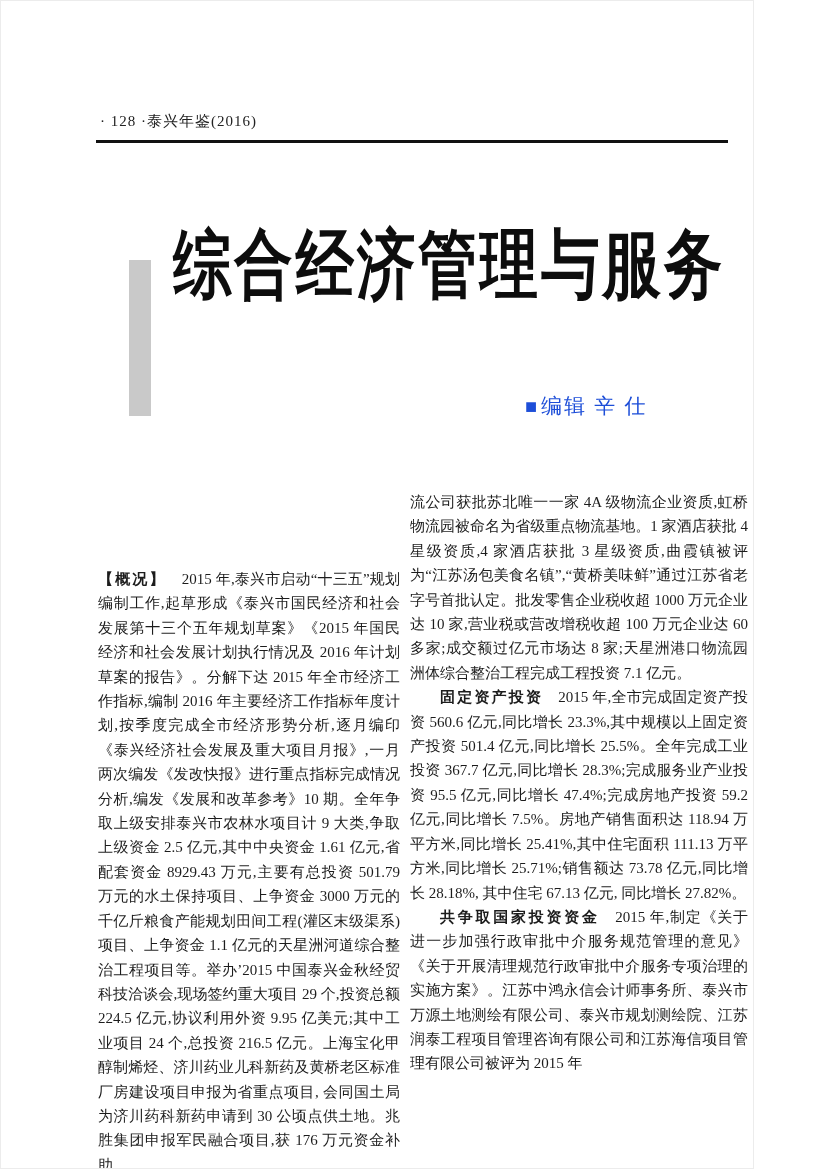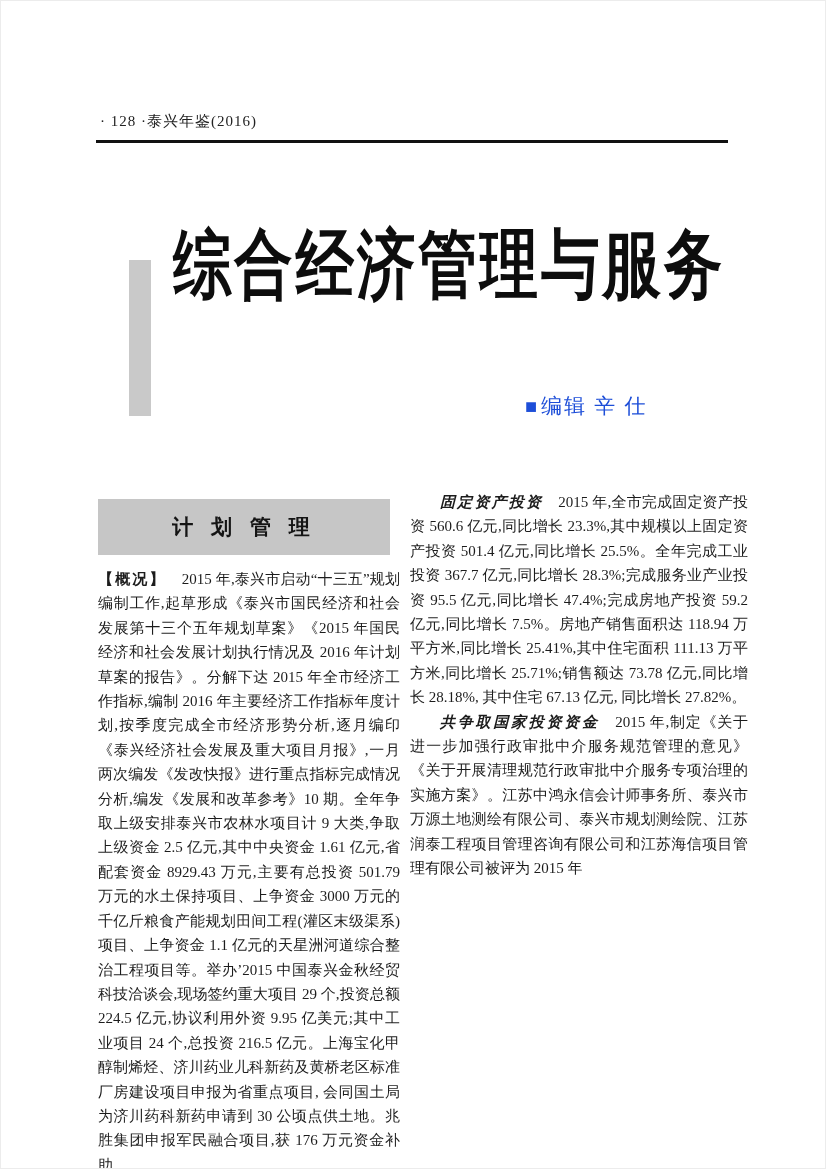--- a/index.html
+++ b/index.html
@@ -2,21 +2,21 @@
 <html><head>
 <meta charset="utf-8">
 <style>
   html, body {
     margin: 0;
     padding: 0;
     background: #ffffff;
   }
   .page {
     position: relative;
-    width: 826px;
+    width: 754px;
     height: 1169px;
     background: #ffffff;
     box-sizing: border-box;
     border: 1px solid #ececec;
     overflow: hidden;
     font-family: "Liberation Serif", "DejaVu Serif", serif;
     color: #1c1c1c;
   }
 
   
@@ -108,47 +108,44 @@
   .col-right { left: 409px; top: 489px; width: 338px; }
 
   .para { margin: 0; }
   .para.indent { text-indent: 2em; }
 
   .run-label {
     font-weight: bold;
     letter-spacing: 2px;
   }
   .run-label.kai {
-    font-style: italic;
   }
 </style>
 </head>
 <body>
 
 <div class="page">
 
   <div class="running-head">
     <span>· 128 ·泰兴年鉴(2016)</span>
   </div>
   <div class="head-rule"></div>
 
   <div class="title-bar"></div>
   <h1 class="chapter-title">综合经济管理与服务</h1>
 
   <div class="editor-line">
     <span class="sq">■</span><span>编辑  辛  仕</span>
   </div>
 
-  <div class="section-box">
-    <span class="section-title">计 划 管 理</span>
-  </div>
 
   <div class="col col-left">
     <p class="para"><span class="run-label">【概况】</span><span>　2015 年,泰兴市启动“十三五”规划编制工作,起草形成《泰兴市国民经济和社会发展第十三个五年规划草案》《2015 年国民经济和社会发展计划执行情况及 2016 年计划草案的报告》。分解下达 2015 年全市经济工作指标,编制 2016 年主要经济工作指标年度计划,按季度完成全市经济形势分析,逐月编印《泰兴经济社会发展及重大项目月报》,一月两次编发《发改快报》进行重点指标完成情况分析,编发《发展和改革参考》10 期。全年争取上级安排泰兴市农林水项目计 9 大类,争取上级资金 2.5 亿元,其中中央资金 1.61 亿元,省配套资金 8929.43 万元,主要有总投资 501.79 万元的水土保持项目、上争资金 3000 万元的千亿斤粮食产能规划田间工程(灌区末级渠系)项目、上争资金 1.1 亿元的天星洲河道综合整治工程项目等。举办’2015 中国泰兴金秋经贸科技洽谈会,现场签约重大项目 29 个,投资总额 224.5 亿元,协议利用外资 9.95 亿美元;其中工业项目 24 个,总投资 216.5 亿元。上海宝化甲醇制烯烃、济川药业儿科新药及黄桥老区标准厂房建设项目申报为省重点项目, 会同国土局为济川药科新药申请到 30 公顷点供土地。兆胜集团申报军民融合项目,获 176 万元资金补助。</span></p>
 
   </div>
 
   <div class="col col-right">
+    <p class="para"><span>流公司获批苏北唯一一家 4A 级物流企业资质,虹桥物流园被命名为省级重点物流基地。1 家酒店获批 4 星级资质,4 家酒店获批 3 星级资质,曲霞镇被评为“江苏汤包美食名镇”,“黄桥美味鲜”通过江苏省老字号首批认定。批发零售企业税收超 1000 万元企业达 10 家,营业税或营改增税收超 100 万元企业达 60 多家;成交额过亿元市场达 8 家;天星洲港口物流园洲体综合整治工程完成工程投资 7.1 亿元。</span></p>
     <p class="para indent"><span class="run-label kai">固定资产投资</span><span>　2015 年,全市完成固定资产投资 560.6 亿元,同比增长 23.3%,其中规模以上固定资产投资 501.4 亿元,同比增长 25.5%。全年完成工业投资 367.7 亿元,同比增长 28.3%;完成服务业产业投资 95.5 亿元,同比增长 47.4%;完成房地产投资 59.2 亿元,同比增长 7.5%。房地产销售面积达 118.94 万平方米,同比增长 25.41%,其中住宅面积 111.13 万平方米,同比增长 25.71%;销售额达 73.78 亿元,同比增长 28.18%, 其中住宅 67.13 亿元, 同比增长 27.82%。</span></p>
     <p class="para indent"><span class="run-label kai">共争取国家投资资金</span><span>　2015 年,制定《关于进一步加强行政审批中介服务规范管理的意见》《关于开展清理规范行政审批中介服务专项治理的实施方案》。江苏中鸿永信会计师事务所、泰兴市万源土地测绘有限公司、泰兴市规划测绘院、江苏润泰工程项目管理咨询有限公司和江苏海信项目管理有限公司被评为 2015 年</span></p>
   </div>
 
 </div>
 
 </body></html>

